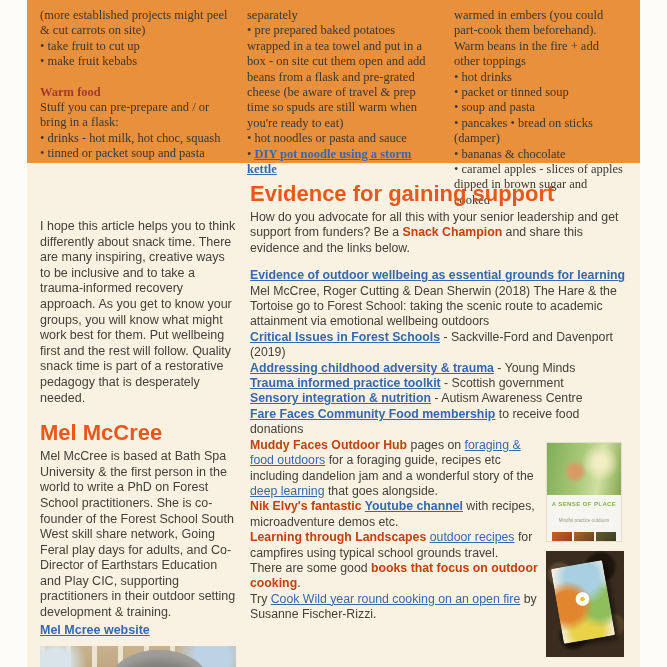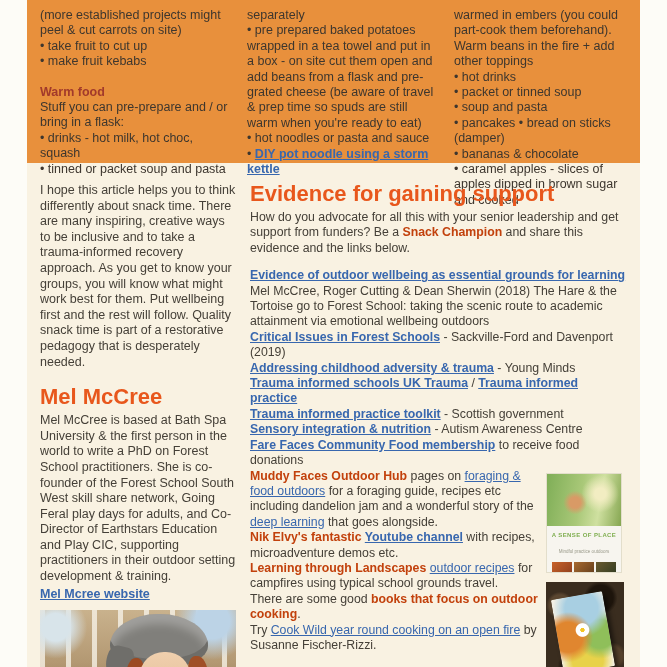--- a/index.html
+++ b/index.html
@@ -2,33 +2,33 @@
 <html><head>
 <meta charset="utf-8">
 <style>
   html,body{margin:0;padding:0;width:667px;height:667px;overflow:hidden;
     background:#fdfcf7;font-family:"Liberation Sans",sans-serif;}
   .page{position:absolute;left:27px;top:0;width:613px;height:667px;
     background:#f9f2e2;overflow:hidden;}
   
   .orange-panel{position:absolute;top:0;left:0;width:613px;height:163px;
     background:#e8903c;box-sizing:border-box;padding:8px 14px 0 13px;
-    display:flex;gap:17px;color:#3d362e;font-size:12.5px;line-height:15.4px;}
+    display:flex;gap:17px;color:#3d362e;font-size:12.5px;line-height:15.4px;font-family:Liberation Serif, serif;}
   .o-col1{width:190px;}
   .o-col2{width:190px;}
   .o-col3{width:190px;flex:1;}
   .pre-line{white-space:pre-line;}
   .warm-head{color:#a23a2b;font-weight:bold;margin:15px 0 0 0;}
   a{color:#3867ae;text-decoration:underline;cursor:pointer;}
   a.blk{font-weight:bold;}
   
   .body-area{position:absolute;top:163px;left:0;width:613px;height:504px;
     box-sizing:border-box;padding:20px 14px 0 13px;display:flex;gap:14px;
     color:#454038;font-size:12.5px;line-height:15.6px;}
-  .l-col{width:196px;flex:none;}
+  .l-col{width:196px;flex:none;margin-top:36px;}
   .r-col{flex:1;font-size:12.3px;line-height:15.4px;}
   h2{margin:0 0 5px 0;font-size:22px;line-height:22px;color:#e8571c;
      font-weight:bold;}
   .l-col .intro{margin:0 0 16px 0;}
   .bio{margin:0;}
   .mel-link-row{margin:2px 0 8px 0;}
   .r-intro{margin:0 0 12px 0;}
   .refs p{margin:0;}
   b{color:#c2410c;}
   
@@ -132,21 +132,20 @@
     </div>
 
     <div class="r-col">
       <h2>Evidence for gaining support</h2>
       <p class="r-intro"><span>How do you advocate for all this with your senior leadership and get support from funders? Be a </span><b>Snack Champion</b><span> and share this evidence and the links below.</span></p>
 
       <div class="refs">
         <p><a class="blk">Evidence of outdoor wellbeing as essential grounds for learning</a><span> Mel McCree, Roger Cutting &amp; Dean Sherwin (2018) The Hare &amp; the Tortoise go to Forest School: taking the scenic route to academic attainment via emotional wellbeing outdoors</span></p>
         <p><a class="blk">Critical Issues in Forest Schools</a><span> - Sackville-Ford and Davenport (2019)</span></p>
         <p><a class="blk">Addressing childhood adversity &amp; trauma</a><span> - Young Minds</span></p>
-        <p><a class="blk">Trauma informed schools UK Trauma</a><span> / </span><a class="blk">Trauma informed practice</a></p>
         <p><a class="blk">Trauma informed practice toolkit</a><span> - Scottish government</span></p>
         <p><a class="blk">Sensory integration &amp; nutrition</a><span> - Autism Awareness Centre</span></p>
         <p><a class="blk">Fare Faces Community Food membership</a><span> to receive food donations</span></p>
 
         <div class="book-float">
           <div class="cover1">
             <div class="c1-photo"></div>
             <div class="c1-title">A SENSE OF PLACE</div>
             <div class="c1-sub">Mindful practice outdoors</div>
             <div class="c1-thumbs">

